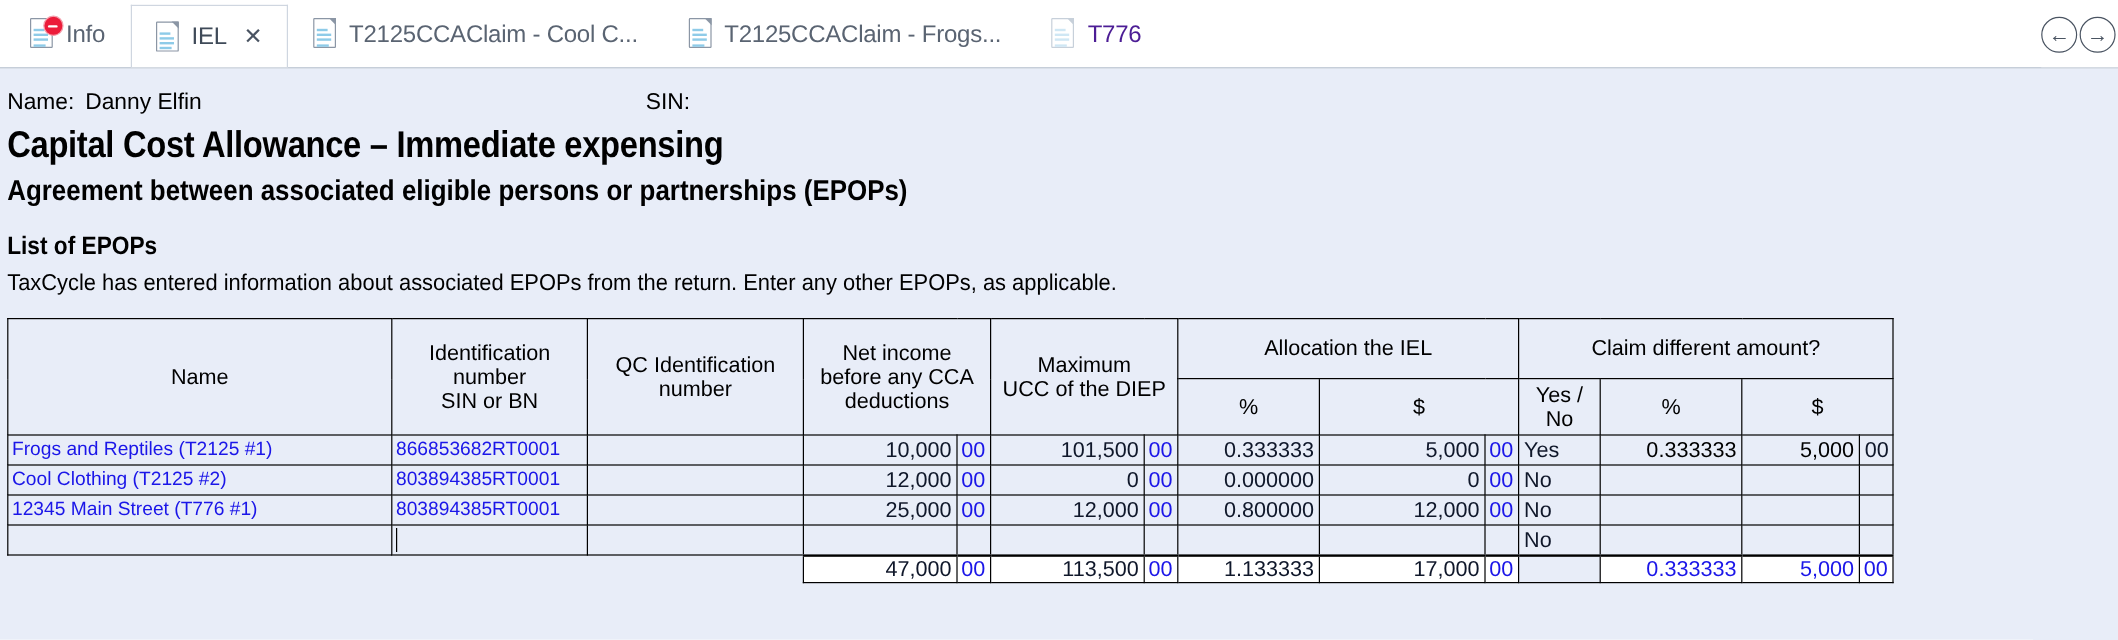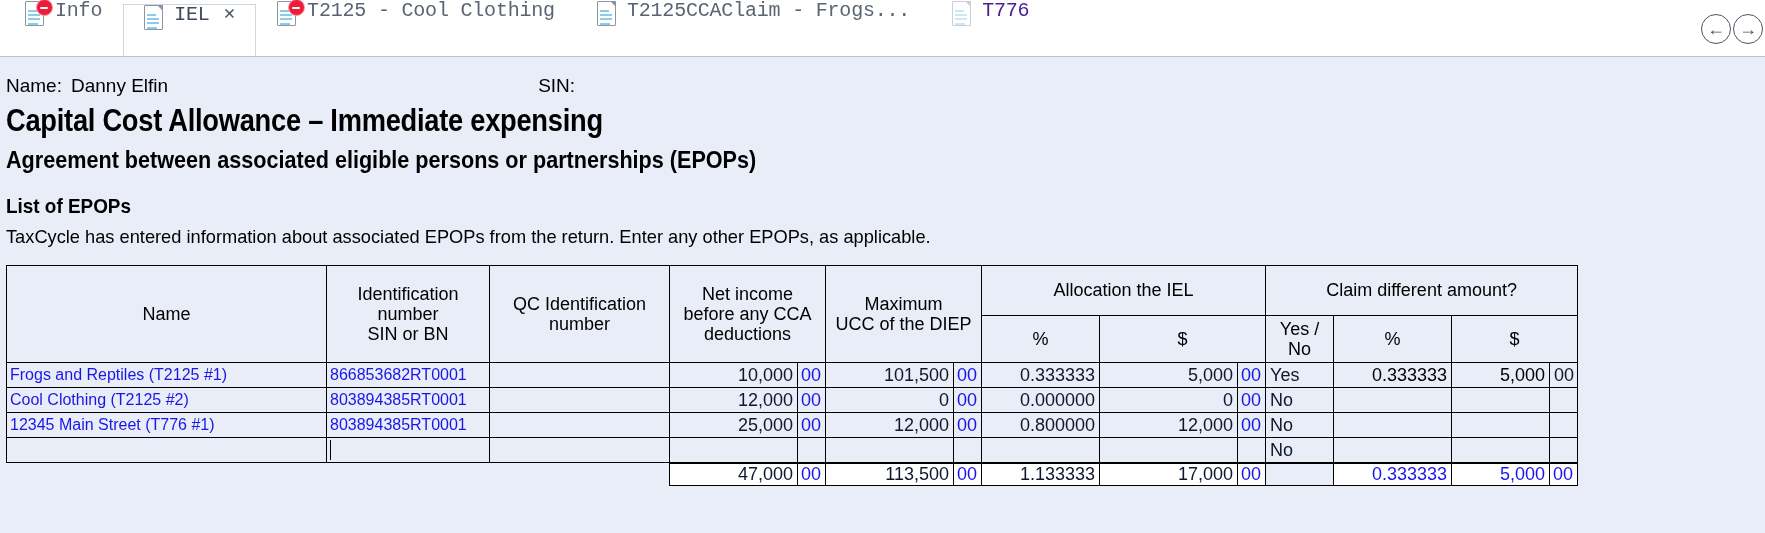--- a/index.html
+++ b/index.html
@@ -17,30 +17,29 @@
     position: relative;
     height: 57px;
     background: #ffffff;
     border-bottom: 1px solid #b9c2d0;
     display: flex;
     align-items: stretch;
     padding-left: 4px;
     overflow: hidden;
   }
   .tab {
-    display: flex; align-items: flex-start; gap: 8px;
+    display: flex; align-items: center; gap: 8px;
     padding: 0 20px;
     height: 57px;
     font-size: 20px;
     color: #5a6472;
     white-space: nowrap;
     position: relative;
     background: transparent;
     border: 1px solid transparent;
-    font-family: Liberation Mono, monospace;
   }
   .tab.active {
     background: #ffffff;
     border: 1px solid #cfd6e0;
     border-bottom: 1px solid #ffffff;
     border-top: 1px solid #cfd6e0;
     color: #3f4a58;
     margin-top: 4px;
     height: 54px;
     z-index: 3;
@@ -204,34 +203,33 @@
             <i></i>
             <i></i>
             <i></i>
             <i></i>
           </span>
       </span>
       <span class="tab-label">IEL</span>
       <span class="tab-close">✕</span>
     </div>
 
-
     <div class="tab">
       <span class="doc-ico">
         <span class="page"></span>
         <span class="lines">
             <i></i>
             <i></i>
             <i></i>
             <i></i>
           </span>
-        <span class="err-badge"></span>
       </span>
-      <span class="tab-label">T2125 - Cool Clothing</span>
-    </div>
+      <span class="tab-label">T2125CCAClaim - Cool C...</span>
+    </div>
+
 
 
     <div class="tab">
       <span class="doc-ico">
         <span class="page"></span>
         <span class="lines">
             <i></i>
             <i></i>
             <i></i>
             <i></i>

